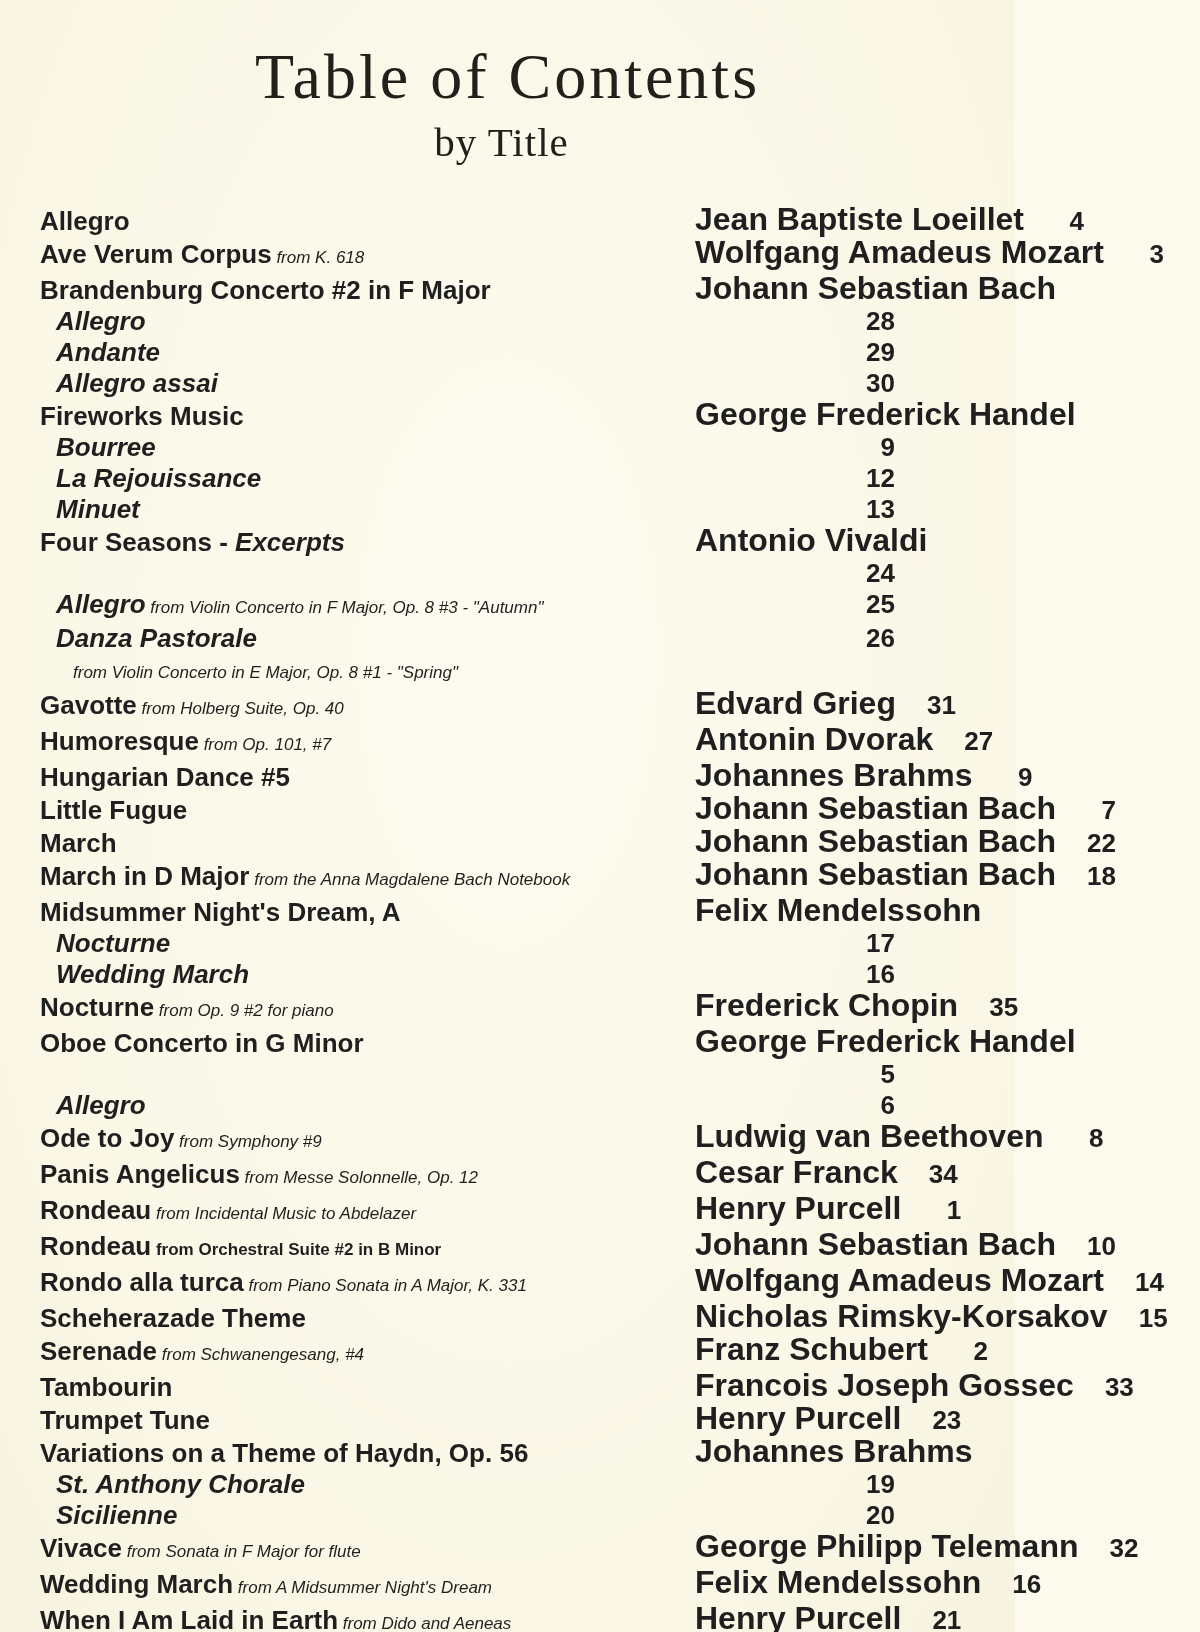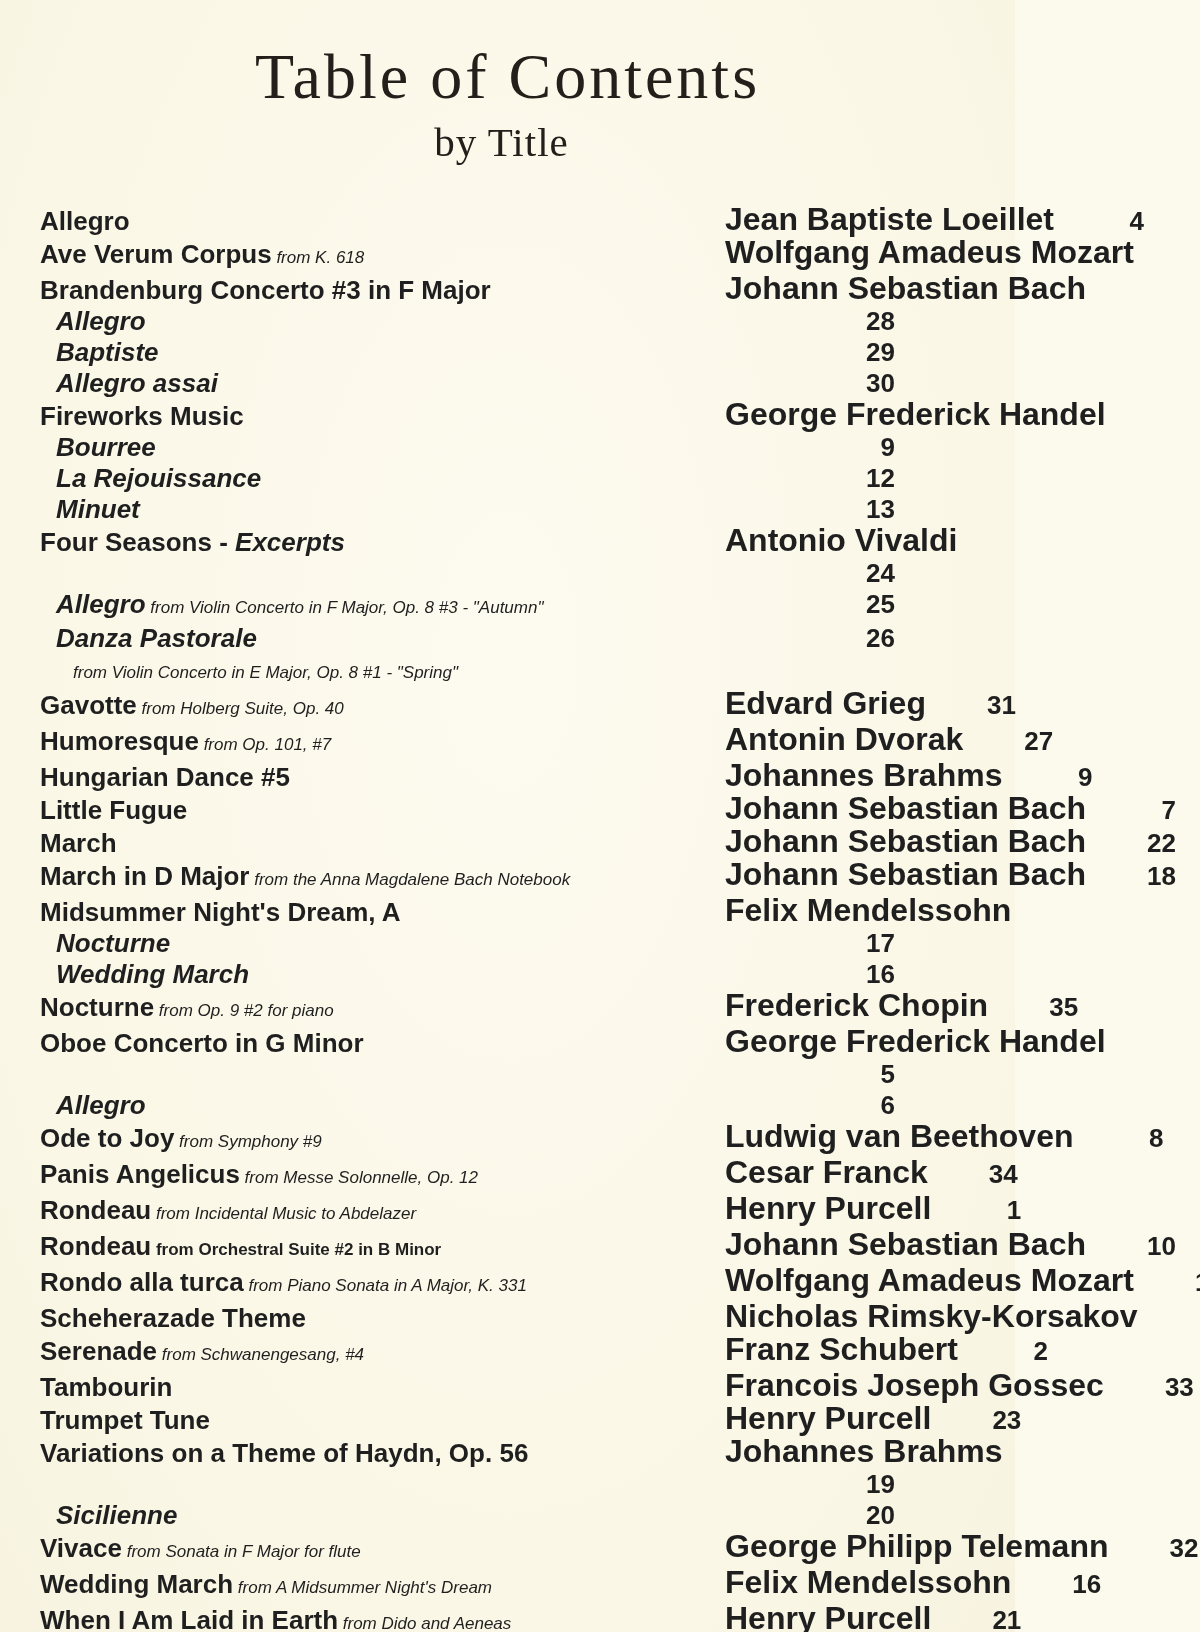--- a/index.html
+++ b/index.html
@@ -42,21 +42,20 @@
   }
   .toc-list {
     margin-top: 38px;
     padding: 0 120px 0 40px;
   }
   .row {
     display: flex;
     align-items: baseline;
     line-height: 31px;
     white-space: nowrap;
-    gap: 30px;
   }
   .cell-title {
     flex: none;
     width: 655px;
     font-size: 26px;
     font-weight: bold;
     overflow: visible;
   }
   .row.sub .cell-title {
     padding-left: 16px;
@@ -107,31 +106,31 @@
         <span class="cell-title">Allegro</span>
         <span class="cell-composer">Jean Baptiste Loeillet</span>
         <span class="cell-page">4</span>
       </div>
       <div class="row main">
         <span class="cell-title">Ave Verum Corpus<span class="subtitle"> from K. 618</span></span>
         <span class="cell-composer">Wolfgang Amadeus Mozart</span>
         <span class="cell-page">3</span>
       </div>
       <div class="row main">
-        <span class="cell-title">Brandenburg Concerto #3 in F Major</span>
+        <span class="cell-title">Brandenburg Concerto #2 in F Major</span>
         <span class="cell-composer">Johann Sebastian Bach</span>
         <span class="cell-page"></span>
       </div>
       <div class="row sub">
         <span class="cell-title">Allegro</span>
         <span class="cell-composer"></span>
         <span class="cell-page">28</span>
       </div>
       <div class="row sub">
-        <span class="cell-title">Baptiste</span>
+        <span class="cell-title">Andante</span>
         <span class="cell-composer"></span>
         <span class="cell-page">29</span>
       </div>
       <div class="row sub">
         <span class="cell-title">Allegro assai</span>
         <span class="cell-composer"></span>
         <span class="cell-page">30</span>
       </div>
       <div class="row main">
         <span class="cell-title">Fireworks Music</span>
@@ -285,20 +284,21 @@
         <span class="cell-title">Trumpet Tune</span>
         <span class="cell-composer">Henry Purcell</span>
         <span class="cell-page">23</span>
       </div>
       <div class="row main">
         <span class="cell-title">Variations on a Theme of Haydn, Op. 56</span>
         <span class="cell-composer">Johannes Brahms</span>
         <span class="cell-page"></span>
       </div>
       <div class="row sub">
+        <span class="cell-title">St. Anthony Chorale</span>
         <span class="cell-composer"></span>
         <span class="cell-page">19</span>
       </div>
       <div class="row sub">
         <span class="cell-title">Sicilienne</span>
         <span class="cell-composer"></span>
         <span class="cell-page">20</span>
       </div>
       <div class="row main">
         <span class="cell-title">Vivace<span class="subtitle"> from Sonata in F Major for flute</span></span>

